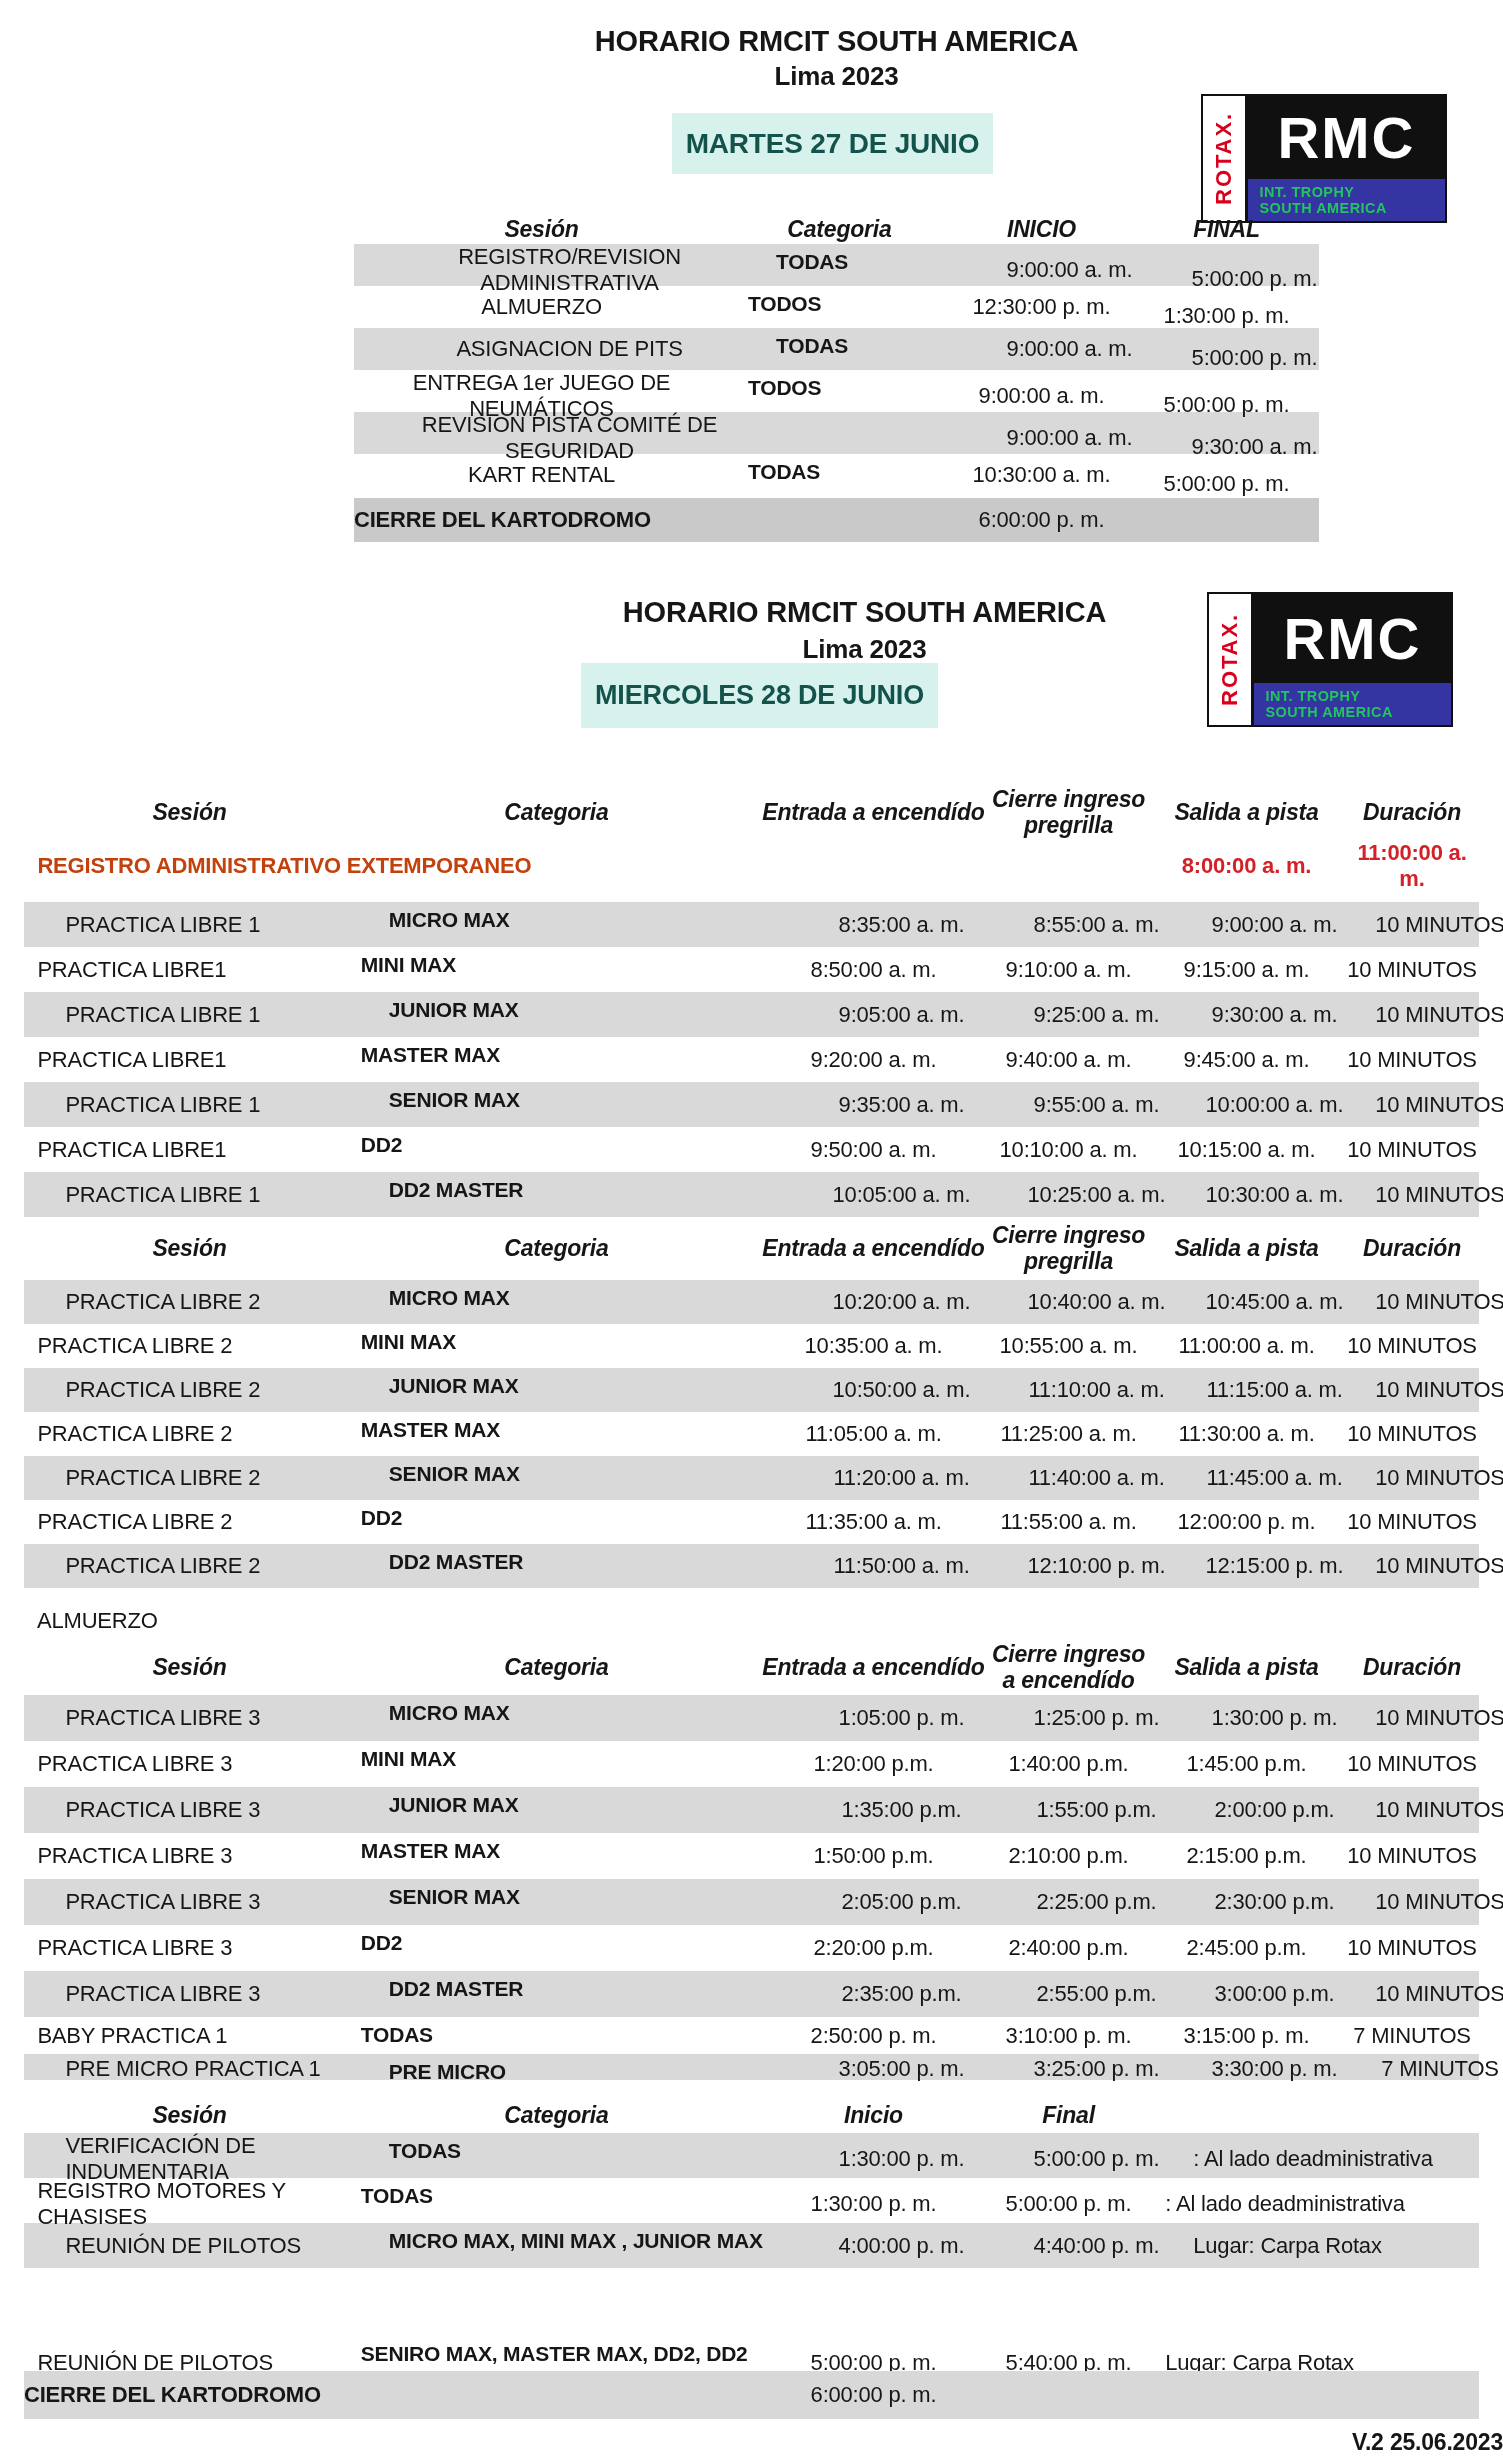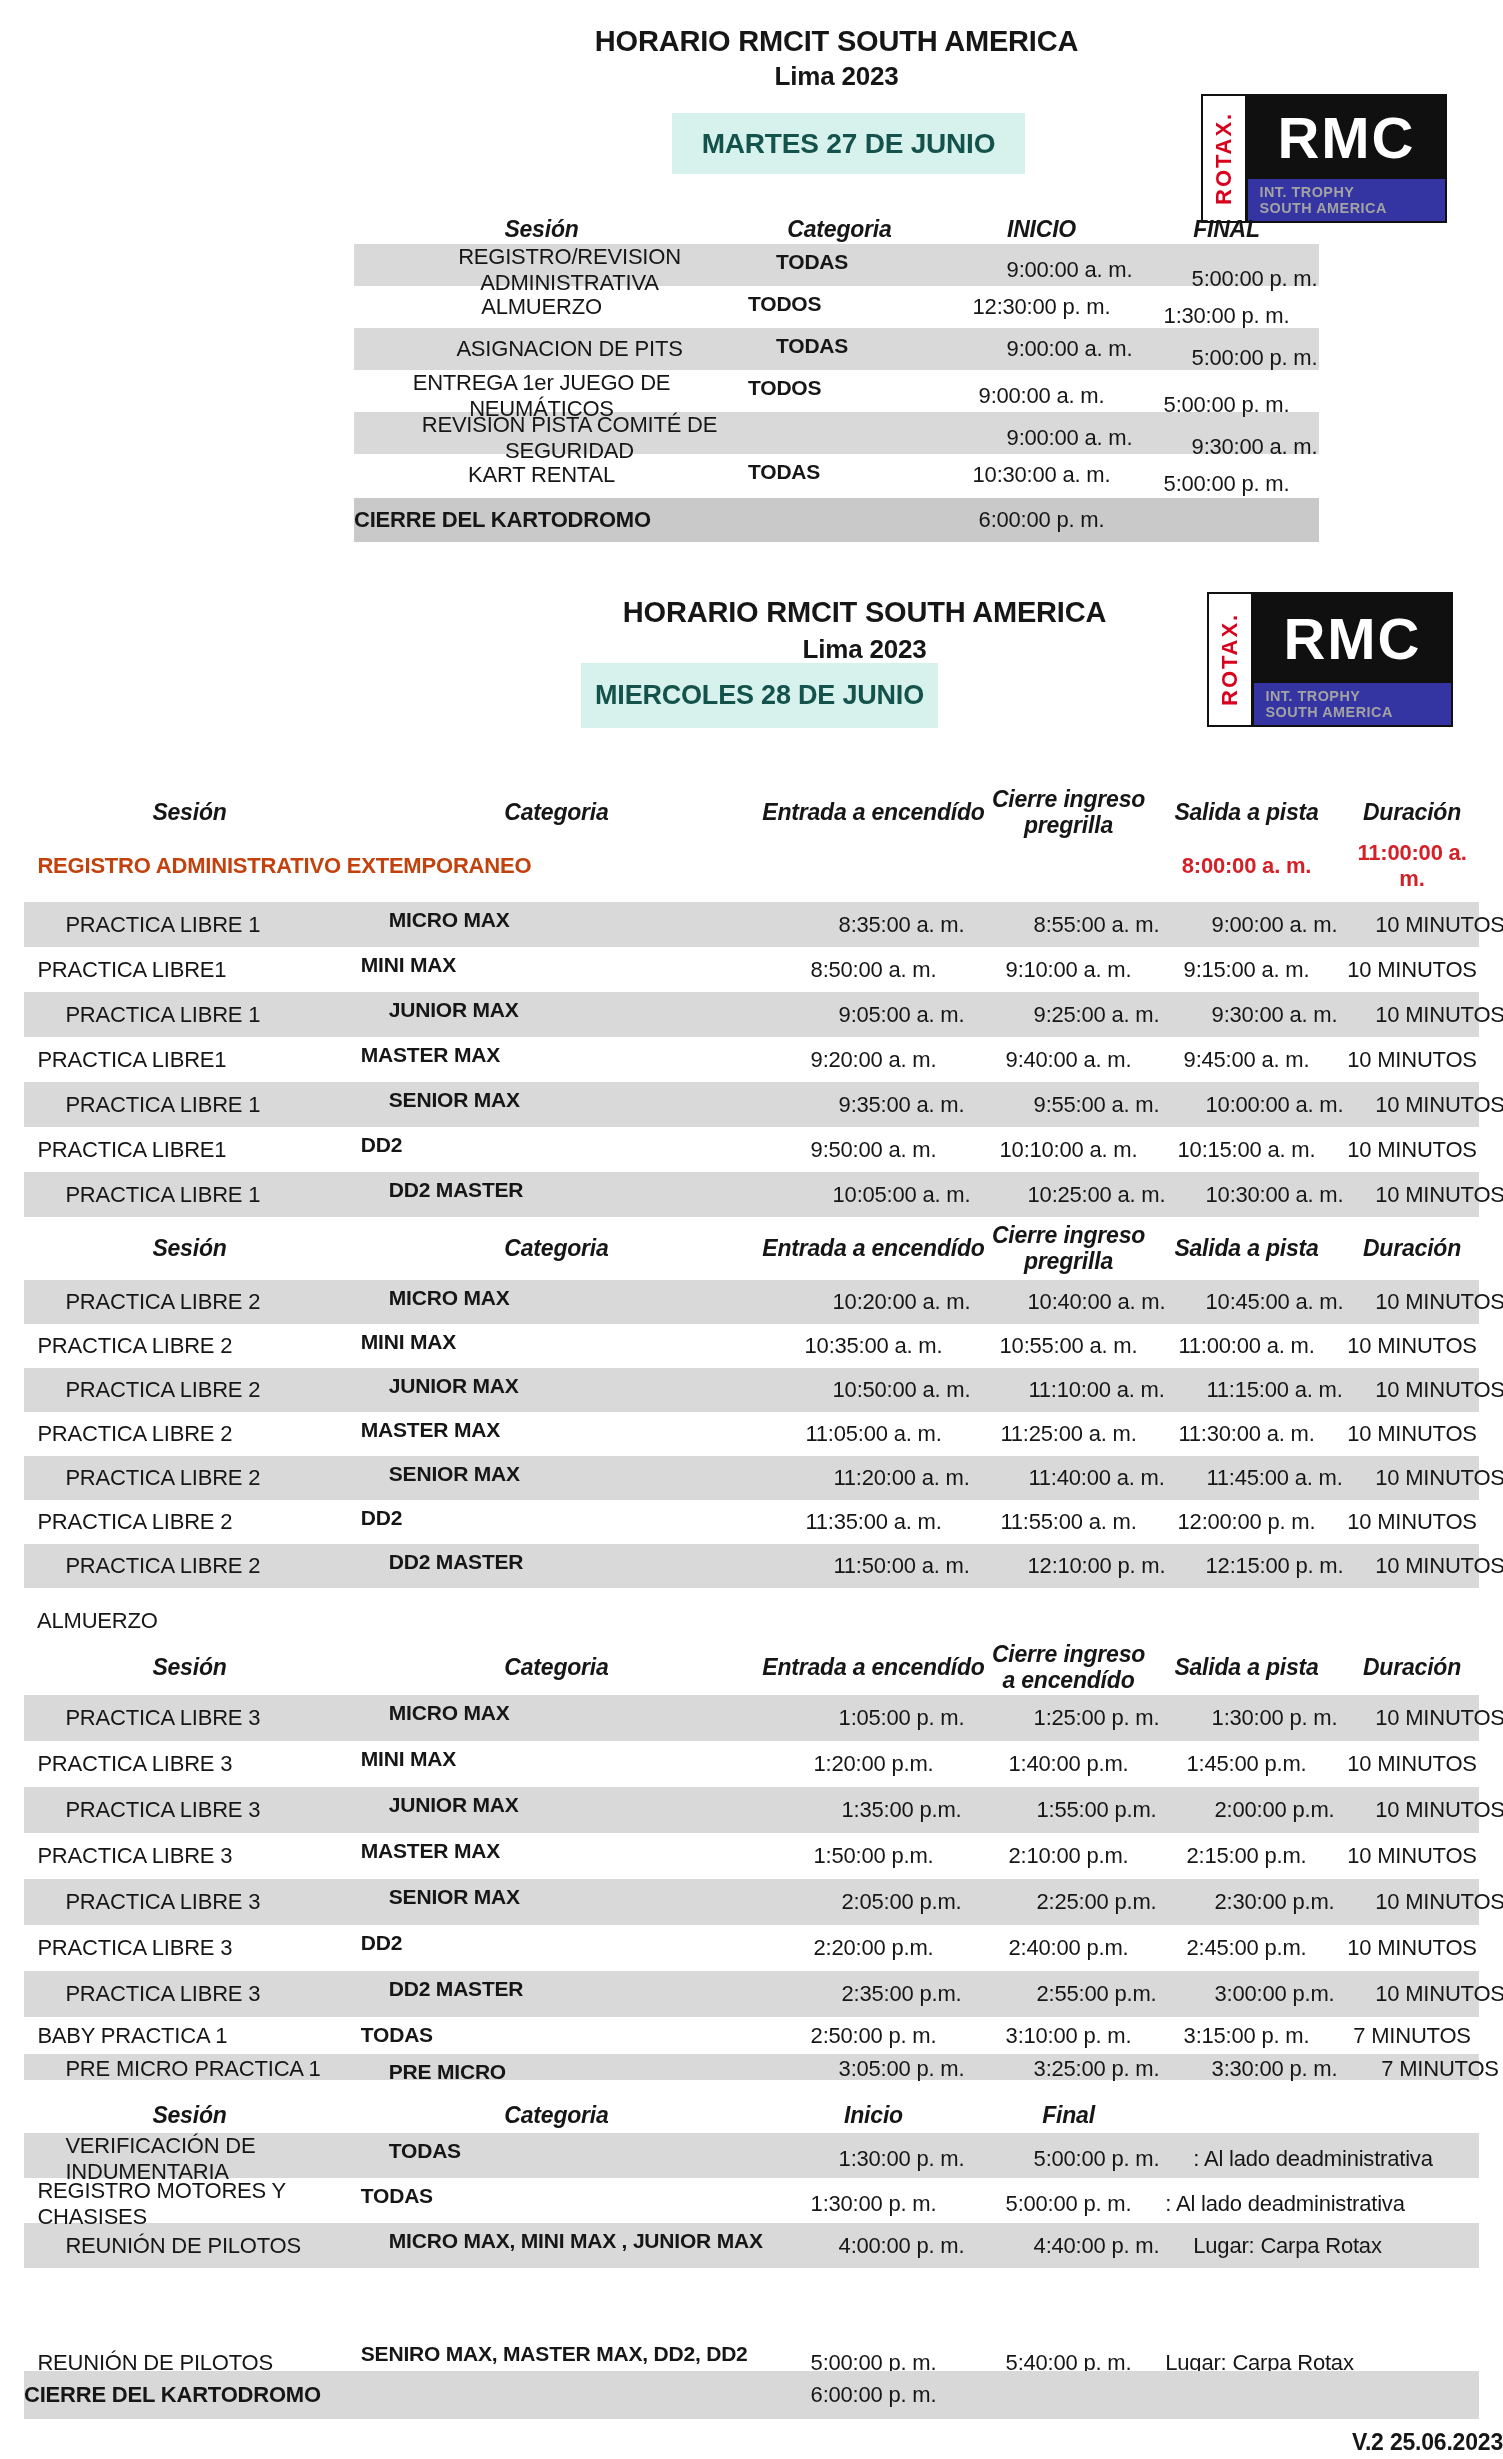--- a/index.html
+++ b/index.html
@@ -11,21 +11,21 @@
   .banner{display:flex;align-items:center;justify-content:center;background:#d7f2ed;color:#14524c;
           font-size:28px;font-weight:bold;}
   
   .logo{display:flex;border:2.9px solid #101010;background:#101010;z-index:1;}
   .logo-rotax{width:42px;background:#ffffff;display:flex;align-items:center;justify-content:center;}
   .logo-rotax span{writing-mode:vertical-rl;transform:rotate(180deg);color:#d8001c;font-weight:bold;
                    font-size:22px;letter-spacing:1.9px;}
   .logo-body{flex:1;display:flex;flex-direction:column;margin-left:2.9px;}
   .logo-rmc{flex:1;background:#101010;color:#ffffff;display:flex;align-items:center;justify-content:center;
             font-size:58px;font-weight:bold;letter-spacing:1.9px;}
-  .logo-sub{background:#3434a2;color:#a3a3a3;font-size:14.4px;line-height:16.3px;font-weight:bold;
+  .logo-sub{background:#3434a2;color:#22c55e;font-size:14.4px;line-height:16.3px;font-weight:bold;
             padding:4.8px 3.8px 4.8px 11.5px;letter-spacing:0.5px;}
   
   .hdr,.row{display:grid;align-items:center;}
   .cols-day1{grid-template-columns:375px 221px 183px 187px;}
   .cols-sched{grid-template-columns:331px 403px 231px 159px 197px 134px;}
   .hcell{text-align:center;font-weight:bold;font-style:italic;font-size:23px;line-height:26px;}
   .row{font-size:22px;}
   .shade{background:#d9d9d9;padding-left:28px;}
   .c-session{padding-left:13.4px;}
   .c-cat{font-weight:bold;align-self:start;padding-top:5.8px;padding-left:5.8px;font-size:21px;}
@@ -53,21 +53,21 @@
   #almuerzo{font-size:22px;}
   #footer{font-size:23px;font-weight:bold;text-align:right;padding-right:31px;}
 </style>
 </head>
 <body>
 
 <div class="page">
 
   <div class="abs title-main" style="left:354px;top:25px;width:965px;">HORARIO RMCIT SOUTH AMERICA</div>
   <div class="abs title-sub" style="left:354px;top:61px;width:965px;">Lima 2023</div>
-  <div class="abs banner" style="left:672px;top:113px;width:353px;height:61px;">MARTES 27 DE JUNIO</div>
+  <div class="abs banner" style="left:672px;top:113px;width:321px;height:61px;">MARTES 27 DE JUNIO</div>
 
   <div class="abs logo" style="left:1201px;top:94px;width:242px;height:125px;">
     <div class="logo-rotax">
       <span>ROTAX.</span>
     </div>
     <div class="logo-body">
       <div class="logo-rmc">RMC</div>
       <div class="logo-sub">
         <div>INT. TROPHY</div>
         <div>SOUTH AMERICA</div>

